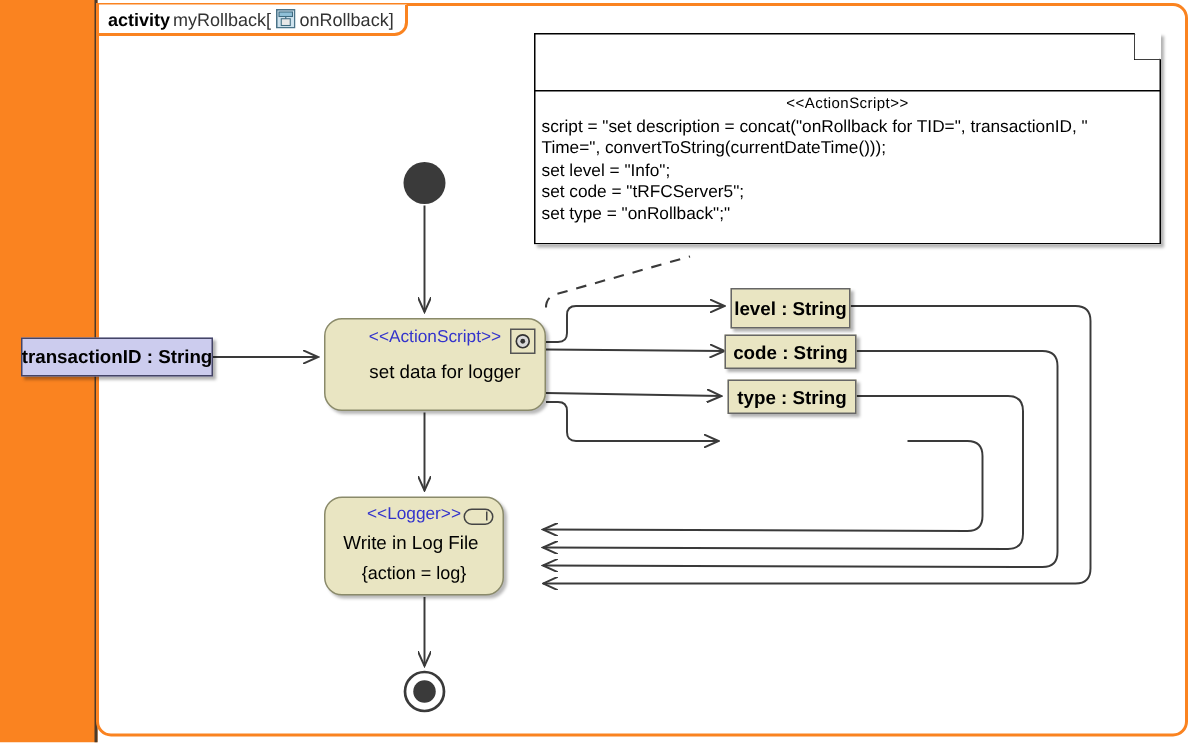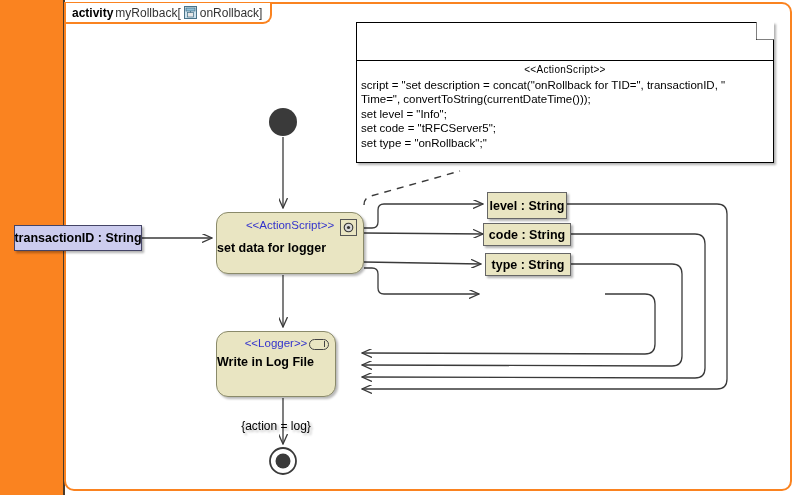--- a/index.html
+++ b/index.html
@@ -87,26 +87,26 @@
     border:1.6px solid #8a8a6a;
     border-radius:12px;
     box-sizing:border-box;
     filter:drop-shadow(2px 2px 1px rgba(0,0,0,.28));
   }
   .node-stereo{
     position:absolute;left:0;right:0;
     text-align:center;font-size:11.5px;color:#3333CC;
   }
   .node-name{
-    position:absolute;left:0;right:0;
-    text-align:left;font-size:12.5px;font-weight:bold;color:#000;
+    position:absolute;left:0;right:16px;
+    text-align:right;font-size:12.5px;font-weight:normal;color:#000;
   }
   .node-prop{
     position:absolute;left:0;right:0;
-    text-align:center;font-size:12px;color:#000;margin-top:44px;
+    text-align:center;font-size:12px;color:#000;
   }
 
   #node-action{left:216px;top:212px;width:148px;height:62px;}
   #node-action .node-stereo{top:6px;}
   #node-action .node-name{top:28px;}
 
   #node-logger{left:216px;top:331px;width:120px;height:66px;}
   #node-logger .node-stereo{top:5px;}
   #node-logger .node-name{top:23px;}
   #node-logger .node-prop{top:43px;}

